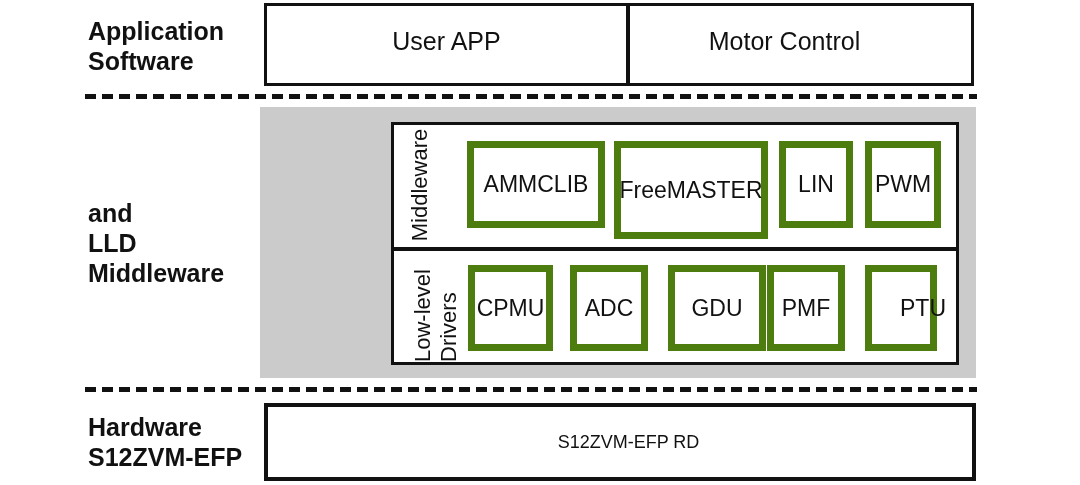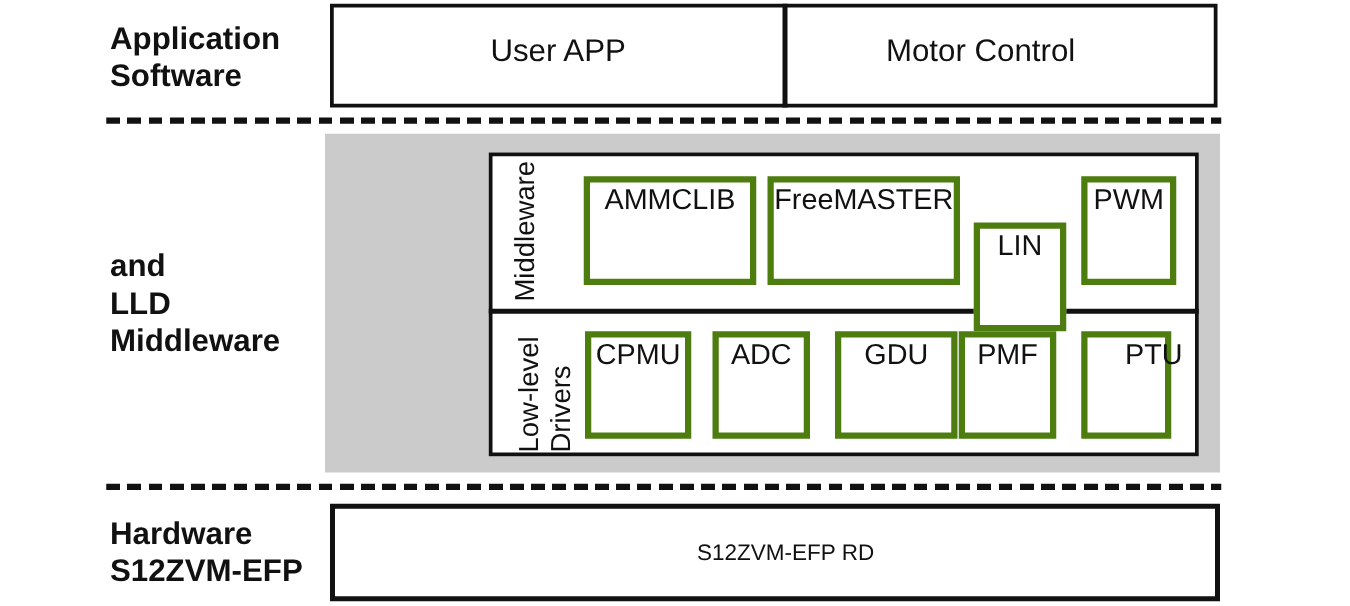--- a/index.html
+++ b/index.html
@@ -8,36 +8,36 @@
     font-family:"Liberation Sans", sans-serif; color:#111111;
   }
   .canvas { position:relative; width:1080px; height:485px; overflow:hidden; }
   .side-label { position:absolute; left:88px; font-weight:bold; font-size:25px; line-height:30px; }
   .frame { position:absolute; border:3px solid #111111; background:#ffffff; box-sizing:border-box; }
   .cell { position:absolute; display:flex; align-items:center; justify-content:center; font-size:25px; }
   .vdiv { position:absolute; background:#111111; }
   .dash { position:absolute; left:85px; width:892px; height:5px;
           background:repeating-linear-gradient(to right, #111111 0 11px, transparent 11px 17px); }
   .gray { position:absolute; left:260px; top:107px; width:716px; height:271px; background:#cbcbcb; }
-  .sbox { position:absolute; border:5px solid #4d7c0f; background:#ffffff; box-sizing:border-box;
-          display:flex; align-items:flex-start; justify-content:center; font-size:23px; }
+  .sbox { position:absolute; border:7px solid #4d7c0f; background:#ffffff; box-sizing:border-box;
+          display:flex; align-items:center; justify-content:center; font-size:23px; }
   .vlabel { position:absolute; transform:rotate(-90deg); transform-origin:center; font-size:22px; }
   .vlabel-mw { left:360px; top:173px; width:120px; height:24px; line-height:24px; text-align:center; }
   .vlabel-lld { left:381px; top:281px; width:110px; height:52px; line-height:26px; text-align:left; }
   .outer-top { left:264px; top:3px; width:710px; height:83px; }
   .top-divider { left:626px; top:3px; width:4px; height:83px; }
   .cell-user { left:267px; top:0px; width:359px; height:83px; }
   .cell-motor { left:630px; top:0px; width:309px; height:83px; }
   .dash-1 { top:94px; }
   .dash-2 { top:387px; }
   .inner-frame { left:391px; top:122px; width:568px; height:243px; }
   .row-divider { left:391px; top:247px; width:568px; height:4px; }
   .box-ammclib    { left:467px; top:141px; width:138px; height:87px; }
-  .box-freemaster { left:614px; top:141px; width:154px; height:87px; }
-  .box-lin        { left:779px; top:141px; width:74px;  height:87px;margin-top:37px; }
+  .box-freemaster { left:614px; top:141px; width:154px; height:98px; }
+  .box-lin        { left:779px; top:141px; width:74px;  height:87px; }
   .box-pwm        { left:865px; top:141px; width:76px;  height:87px; }
   .box-cpmu { left:468px; top:265px; width:85px; height:86px; }
   .box-adc  { left:570px; top:265px; width:78px; height:86px; }
   .box-gdu  { left:668px; top:265px; width:98px; height:86px; }
   .box-pmf  { left:767px; top:265px; width:78px; height:86px; }
   .box-ptu  { left:865px; top:265px; width:72px; height:86px;padding-left:44px; }
   .label-app { top:16px; }
   .label-lld { top:198px; }
   .label-hw  { top:412px; }
   .bottom-frame { left:264px; top:403px; width:712px; height:78px; border-width:4px;

